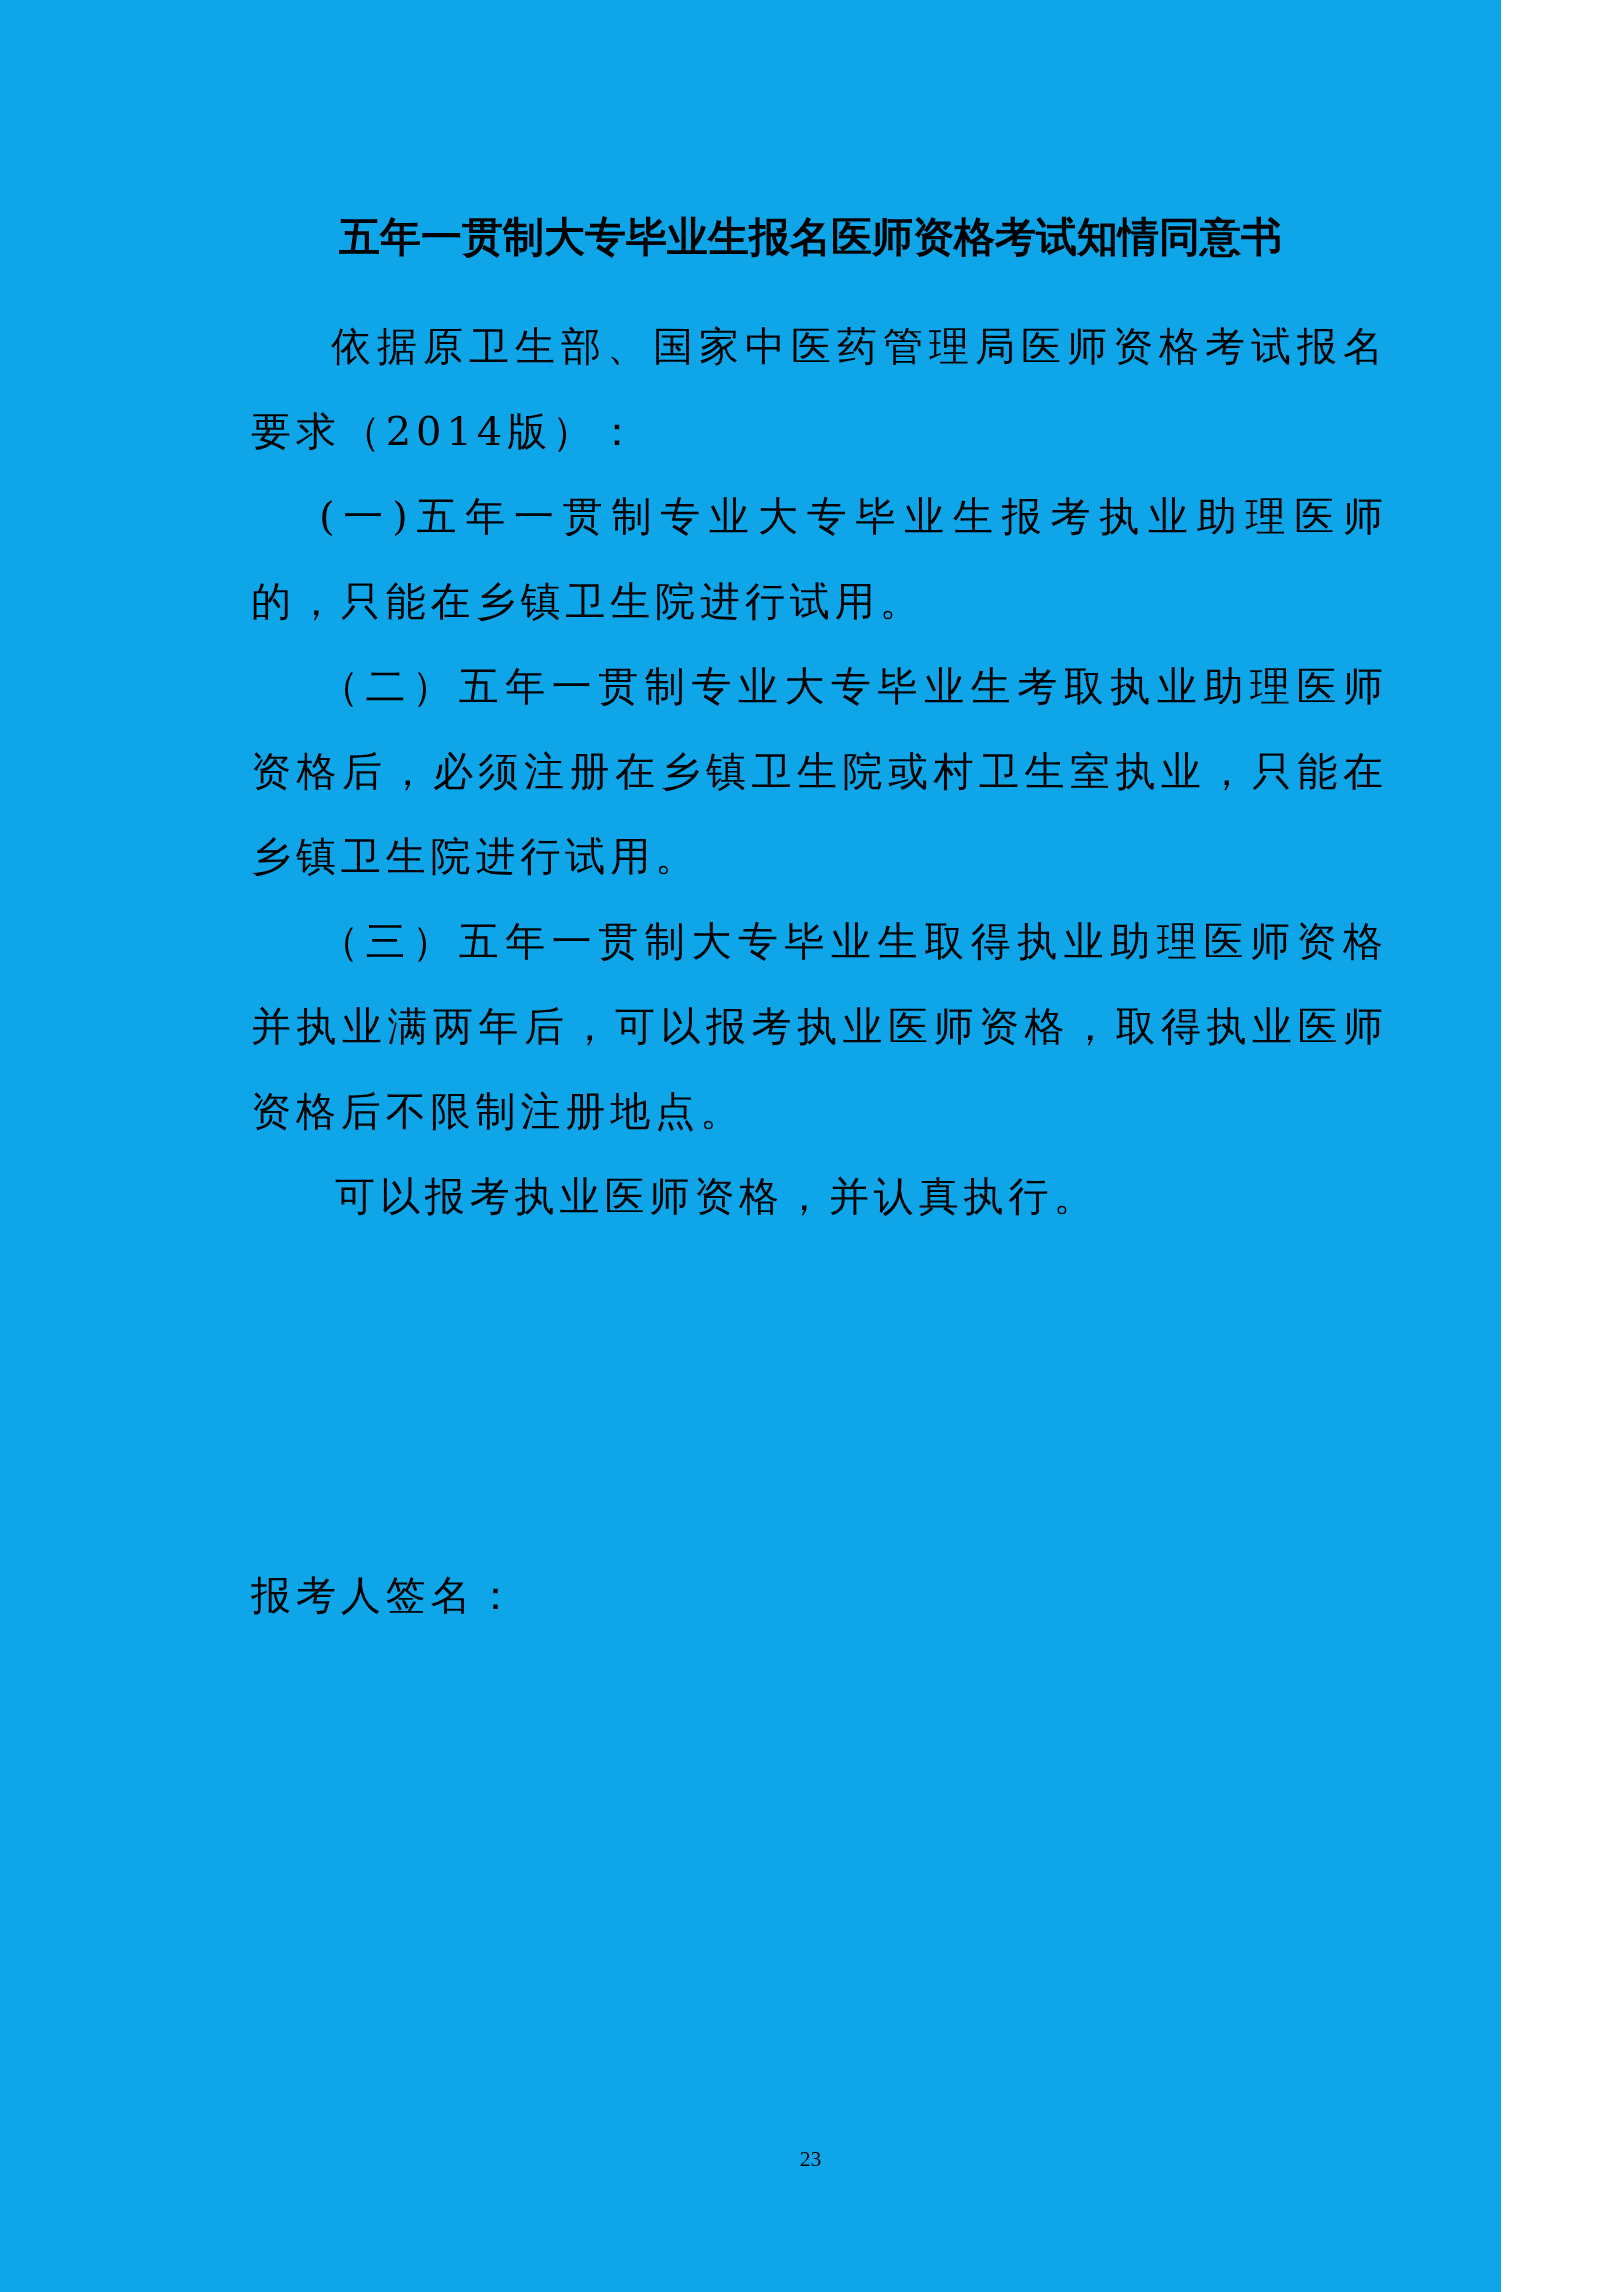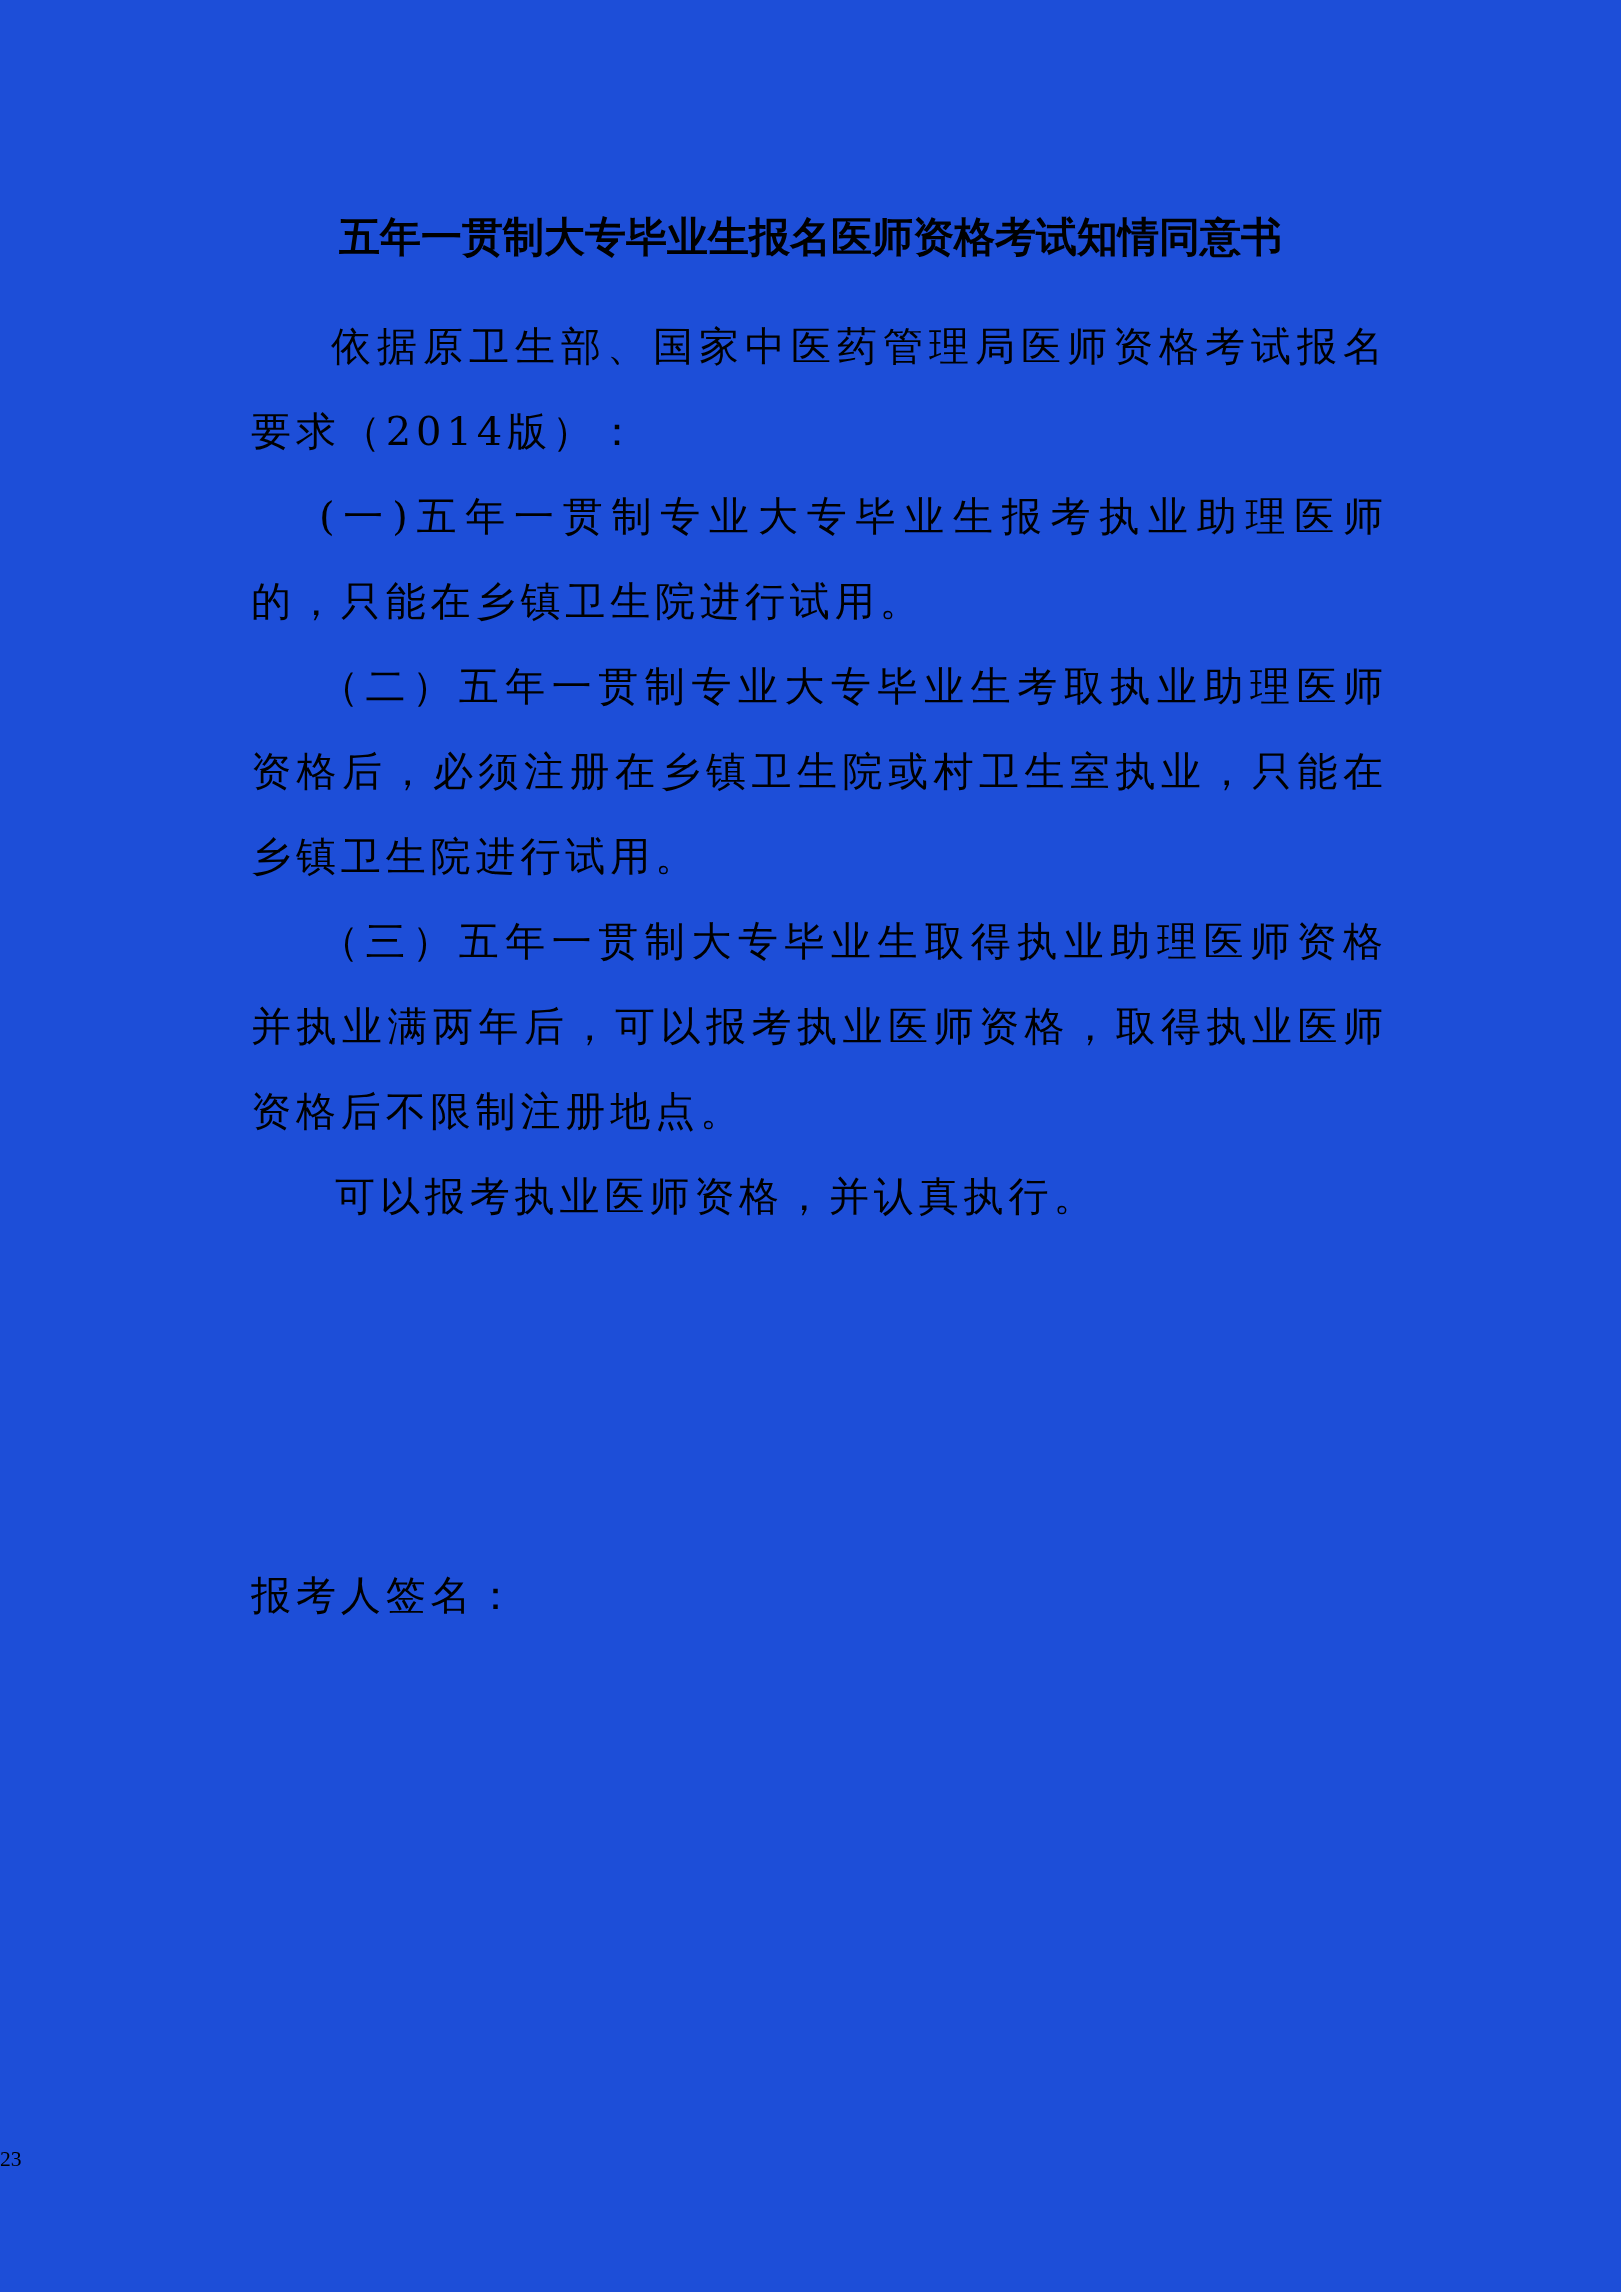--- a/index.html
+++ b/index.html
@@ -11,23 +11,23 @@
       width: 1621px;
       height: 2293px;
       position: relative;
       overflow: hidden;
       color: #000000;
       font-family: "DejaVu Serif", "Liberation Serif", serif;
     }
     .page {
       position: absolute;
       left: 0; top: 0;
-      width: 1621px;
+      width: 1501px;
       height: 2293px;
-      background: #1d4ed8;
+      background: #0ea5e9;
     }
     .title {
       position: absolute;
       top: 208px;
       left: 0;
       width: 1621px;
       text-align: center;
       font-family: "DejaVu Sans", "Liberation Sans", sans-serif;
       font-weight: bold;
       font-size: 41px;
@@ -84,20 +84,21 @@
       width: 51px;
     }
     .date-blank.first {
       width: 29px;
     }
     .page-number {
       position: absolute;
       top: 2145px;
       left: 0;
       width: 1621px;
+      text-align: center;
       font-family: "Liberation Serif", "DejaVu Serif", serif;
       font-size: 21.6px;
       line-height: 29px;
     }
   </style>
 </head>
 <body>
 
 <div class="page">
 

